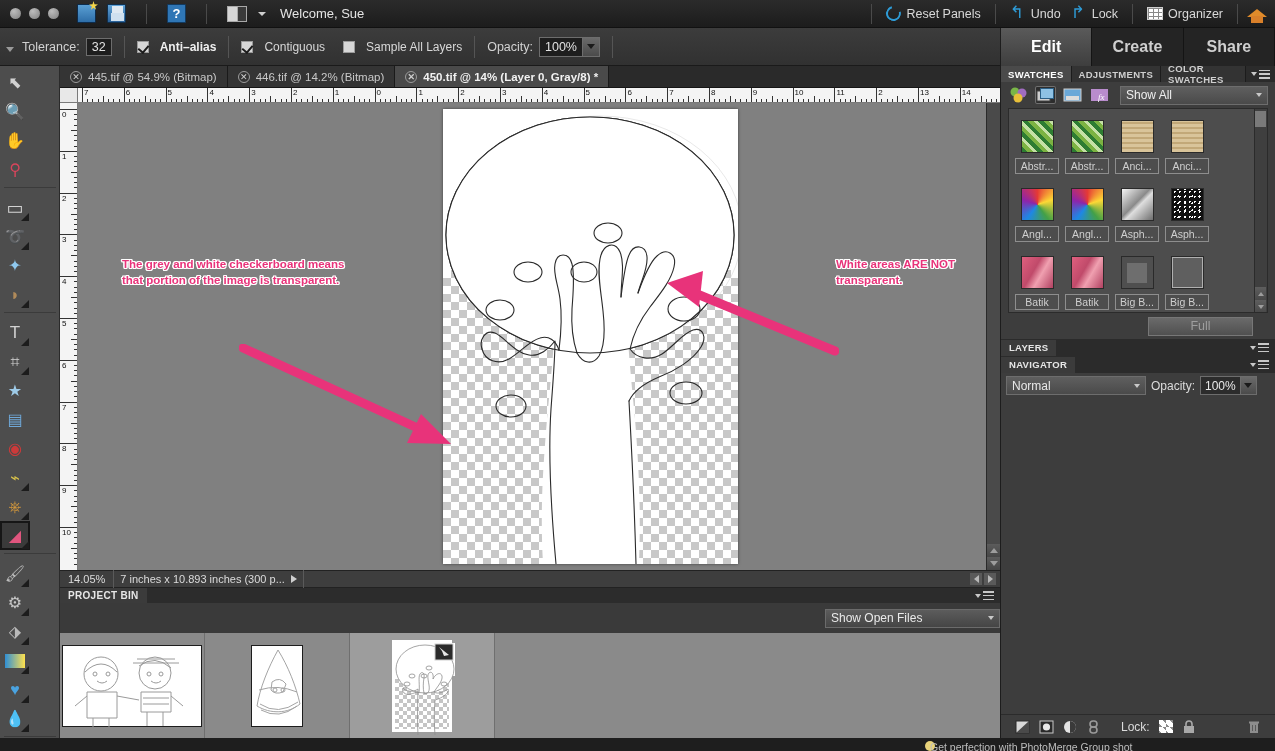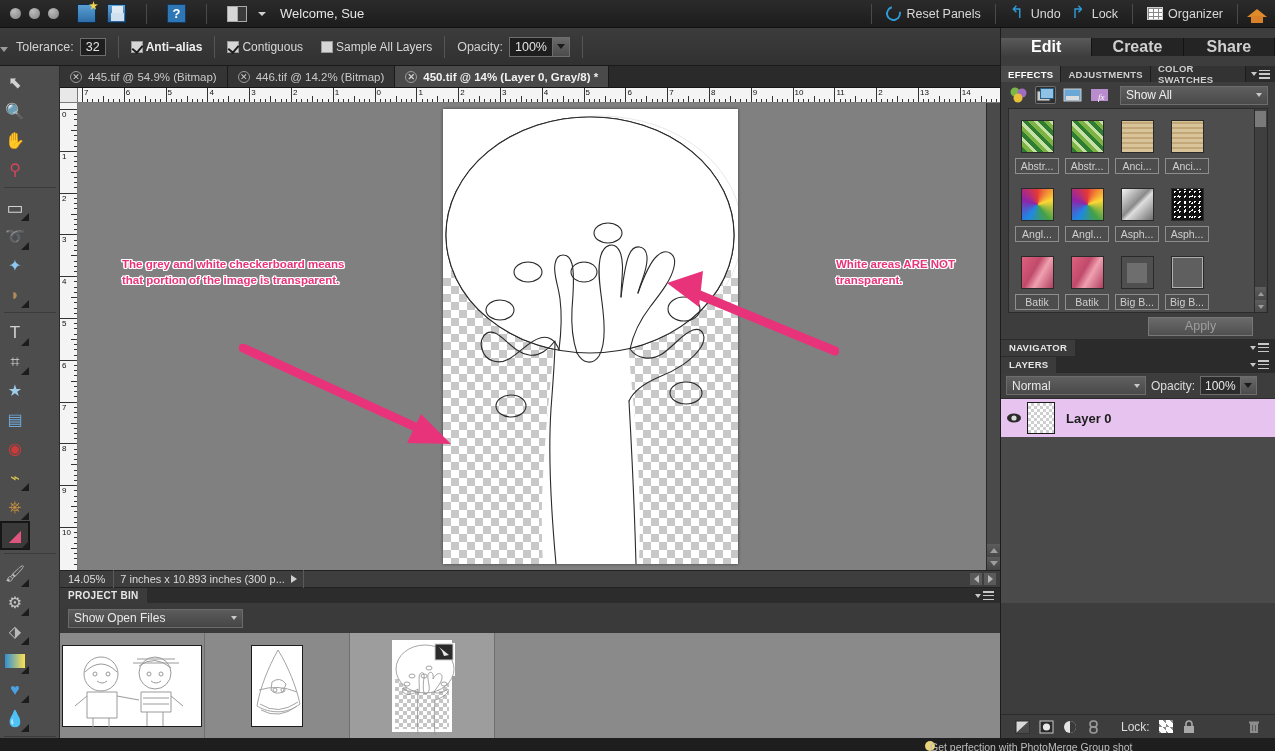--- a/index.html
+++ b/index.html
@@ -55,29 +55,29 @@
   .ic-home{ width:20px;height:18px;position:relative;}
   .ic-home:before{content:"";position:absolute;left:0;top:4px;width:0;height:0;
      border-left:10px solid transparent;border-right:10px solid transparent;border-bottom:8px solid #e08b2a;}
   .ic-home:after{content:"";position:absolute;left:4px;top:11px;width:12px;height:7px;background:#d9802a;}
 
   
   .optbar{
     position:absolute;left:0;top:28px;width:1275px;height:38px;
     background:linear-gradient(#3c3c3c,#313131);
     border-bottom:1px solid #1a1a1a;
-    display:flex;align-items:center;
+    display:flex;align-items:center;padding-left:6px;
   }
   .opt-caret{ width:0;height:0;border-left:4px solid transparent;border-right:4px solid transparent;
      border-top:5px solid #9a9a9a; margin-right:8px; margin-top:6px;}
   .opt-label{ color:#d2d2d2;font-size:12.5px; }
   .opt-field{ background:#1e1e1e;border:1px solid #6d6d6d;color:#e2e2e2;
      font-size:12.5px; padding:1px 5px; margin-left:6px; min-width:26px; text-align:left;}
   .opt-sep{ width:1px;height:22px;background:#555; margin:0 12px;}
-  .chk{ display:flex;align-items:center;gap:3px;}
+  .chk{ display:flex;align-items:center;gap:11px;}
   .chk .box{ width:12px;height:12px;border:1px solid #9b9b9b;background:#d7d7d7;
      position:relative;}
   .chk .box.on:after{content:"";position:absolute;left:2px;top:1px;width:5px;height:8px;
      border:solid #1c1c1c;border-width:0 2px 2px 0;transform:rotate(40deg);}
   .chk.on .lbl{ color:#efefef; font-weight:bold;}
   .opt-combo{ display:flex;align-items:center;background:#1e1e1e;border:1px solid #6d6d6d;margin-left:6px;}
   .opt-combo .val{ padding:1px 5px;color:#e2e2e2;font-size:12.5px;}
   .opt-combo .arrow{ width:17px;height:18px;background:linear-gradient(#6a6a6a,#4b4b4b);
      border-left:1px solid #6d6d6d; display:flex;align-items:center;justify-content:center;}
   .opt-combo .arrow i{ width:0;height:0;border-left:4px solid transparent;border-right:4px solid transparent;
@@ -152,36 +152,36 @@
   .st-arrow{ width:0;height:0;border-top:4px solid transparent;border-bottom:4px solid transparent;border-left:6px solid #cfcfcf;}
   .st-right{ margin-left:auto;display:flex;align-items:center;gap:2px;padding-right:4px;}
   .st-right .ab{ width:12px;height:12px;background:#5a5a5a;display:flex;align-items:center;justify-content:center;}
 
   
   .binhdr{ position:absolute;left:60px;top:588px;width:940px;height:15px;
      background:#2c2c2c;display:flex;align-items:center;}
   .binhdr .t{ font-size:10px;font-weight:bold;color:#e6e6e6;background:#3b3b3b;padding:2px 8px;letter-spacing:.3px;}
   .binhdr .menu{ margin-left:auto;padding-right:6px;display:flex;gap:2px;align-items:center;}
   .binbar{ position:absolute;left:60px;top:603px;width:940px;height:30px;background:#3a3a3a;
-     display:flex;align-items:center;padding-left:8px;}
+     display:flex;align-items:center;padding-left:8px;justify-content:flex-end;}
   .bin-combo{ width:175px;height:19px;background:linear-gradient(#5c5c5c,#454545);
      border:1px solid #6b6b6b;display:flex;align-items:center;justify-content:space-between;padding:0 5px;
      font-size:12px;color:#eaeaea;}
   .binstrip{ position:absolute;left:60px;top:633px;width:940px;height:105px;background:#8a8a8a;
      display:flex;align-items:center;}
   .bincell{ width:145px;height:105px;display:flex;align-items:center;justify-content:center;
      border-right:1px solid #6f6f6f;position:relative;}
   .bincell.sel{ background:#9d9d9d;}
   .binthumb{ background:#fff;border:1px solid #1d1d1d;position:relative;}
   .binbottom{ position:absolute;left:60px;top:738px;width:940px;height:13px;background:#2a2a2a;}
 
   
   .rightpanel{ position:absolute;left:1000px;top:28px;width:275px;height:723px;background:#3d3d3d;
      border-left:1px solid #1d1d1d;}
-  .mode-tabs{ display:flex;height:38px;align-items:center;}
+  .mode-tabs{ display:flex;height:38px;}
   .mtab{ flex:1;display:flex;align-items:center;justify-content:center;font-size:16px;font-weight:bold;
      color:#cfcfcf;background:#242424;border-right:1px solid #141414;}
   .mtab.active{ background:linear-gradient(#5a5a5a,#3e3e3e);color:#fff;}
   .sub-tabs{ display:flex;height:22px;background:#3b3b3b;border-bottom:1px solid #1d1d1d;}
   .stab{ flex:1;display:flex;align-items:center;justify-content:center;font-size:12.5px;color:#8d8d8d;}
   .stab.active{ color:#f0f0f0;}
   .stab + .stab{ border-left:1px solid #4d4d4d;}
 
   .panel-tabs{ display:flex;height:16px;background:#2b2b2b;align-items:stretch;}
   .ptab{ display:flex;align-items:center;padding:0 7px;font-size:9.5px;font-weight:bold;
@@ -918,21 +918,21 @@
   <div class="binbottom"></div>
 
   <div class="rightpanel">
     <div class="mode-tabs">
       <div class="mtab active">Edit</div>
       <div class="mtab">Create</div>
       <div class="mtab">Share</div>
     </div>
 
     <div class="panel-tabs">
-      <div class="ptab active">EFFECTS</div>
+      <div class="ptab active">SWATCHES</div>
       <div class="ptab">ADJUSTMENTS</div>
       <div class="ptab">COLOR SWATCHES</div>
       <div class="ptab-fill"></div>
       <div class="ptab-menu">
         <i class="tiny-caret"></i>
         <span class="hamb">
             <i></i>
             <i></i>
             <i></i>
           </span>
@@ -1029,72 +1029,60 @@
         <div class="fx-sbtn" style="bottom:14px">
             <i class="abx u" style="border-left-width:3px;border-right-width:3px;border-bottom-width:4px"></i>
           </div>
         <div class="fx-sbtn" style="bottom:1px">
             <i class="abx d" style="border-left-width:3px;border-right-width:3px;border-top-width:4px"></i>
           </div>
       </div>
     </div>
 
     <div class="apply-row">
-      <div class="apply-btn">Apply</div>
-    </div>
-
+      <div class="apply-btn">Full</div>
+    </div>
+
+    <div class="navhdr">
+      <span class="t">LAYERS</span>
+      <span class="menu" style="margin-left:auto;padding-right:6px;display:flex;gap:2px;align-items:center">
+        <i class="tiny-caret"></i>
+        <span class="hamb">
+            <i></i>
+            <i></i>
+            <i></i>
+          </span>
+      </span>
+    </div>
     <div class="navhdr">
       <span class="t">NAVIGATOR</span>
       <span class="menu" style="margin-left:auto;padding-right:6px;display:flex;gap:2px;align-items:center">
         <i class="tiny-caret"></i>
         <span class="hamb">
             <i></i>
             <i></i>
             <i></i>
           </span>
       </span>
     </div>
-    <div class="navhdr">
-      <span class="t">LAYERS</span>
-      <span class="menu" style="margin-left:auto;padding-right:6px;display:flex;gap:2px;align-items:center">
-        <i class="tiny-caret"></i>
-        <span class="hamb">
-            <i></i>
-            <i></i>
-            <i></i>
-          </span>
-      </span>
-    </div>
 
     <div class="layer-opt">
       <div class="blend-combo">
         <span>Normal</span>
         <i class="tiny-caret"></i>
       </div>
       <span class="op-lbl">Opacity:</span>
       <div class="op-combo">
         <span class="v">100%</span>
         <span class="ar">
             <i style="width:0;height:0;border-left:4px solid transparent;border-right:4px solid transparent;border-top:5px solid #1a1a1a"></i>
           </span>
       </div>
     </div>
 
-    <div class="layerlist">
-      <div class="layerrow">
-        <span class="eye">
-          <svg width="16" height="12" viewBox="0 0 16 12">
-              <ellipse cx="8" cy="6" rx="7" ry="4.5" fill="#2a2a2a"></ellipse>
-              <circle cx="8" cy="6" r="2.6" fill="#dcdcdc"></circle>
-            </svg>
-        </span>
-        <span class="layer-thumb"></span>
-        <span class="layer-name">Layer 0</span>
-      </div>
-    </div>
 
     <div class="layerfoot">
       <span class="lf-ic">
         <svg width="15" height="14" viewBox="0 0 15 14">
             <rect x="1" y="1" width="13" height="12" fill="#d8d8d8" stroke="#2a2a2a"></rect>
             <path d="M1 13 L14 1 L14 13z" fill="#4a4a4a"></path>
           </svg>
       </span>
       <span class="lf-ic">
         <svg width="15" height="14" viewBox="0 0 15 14">

